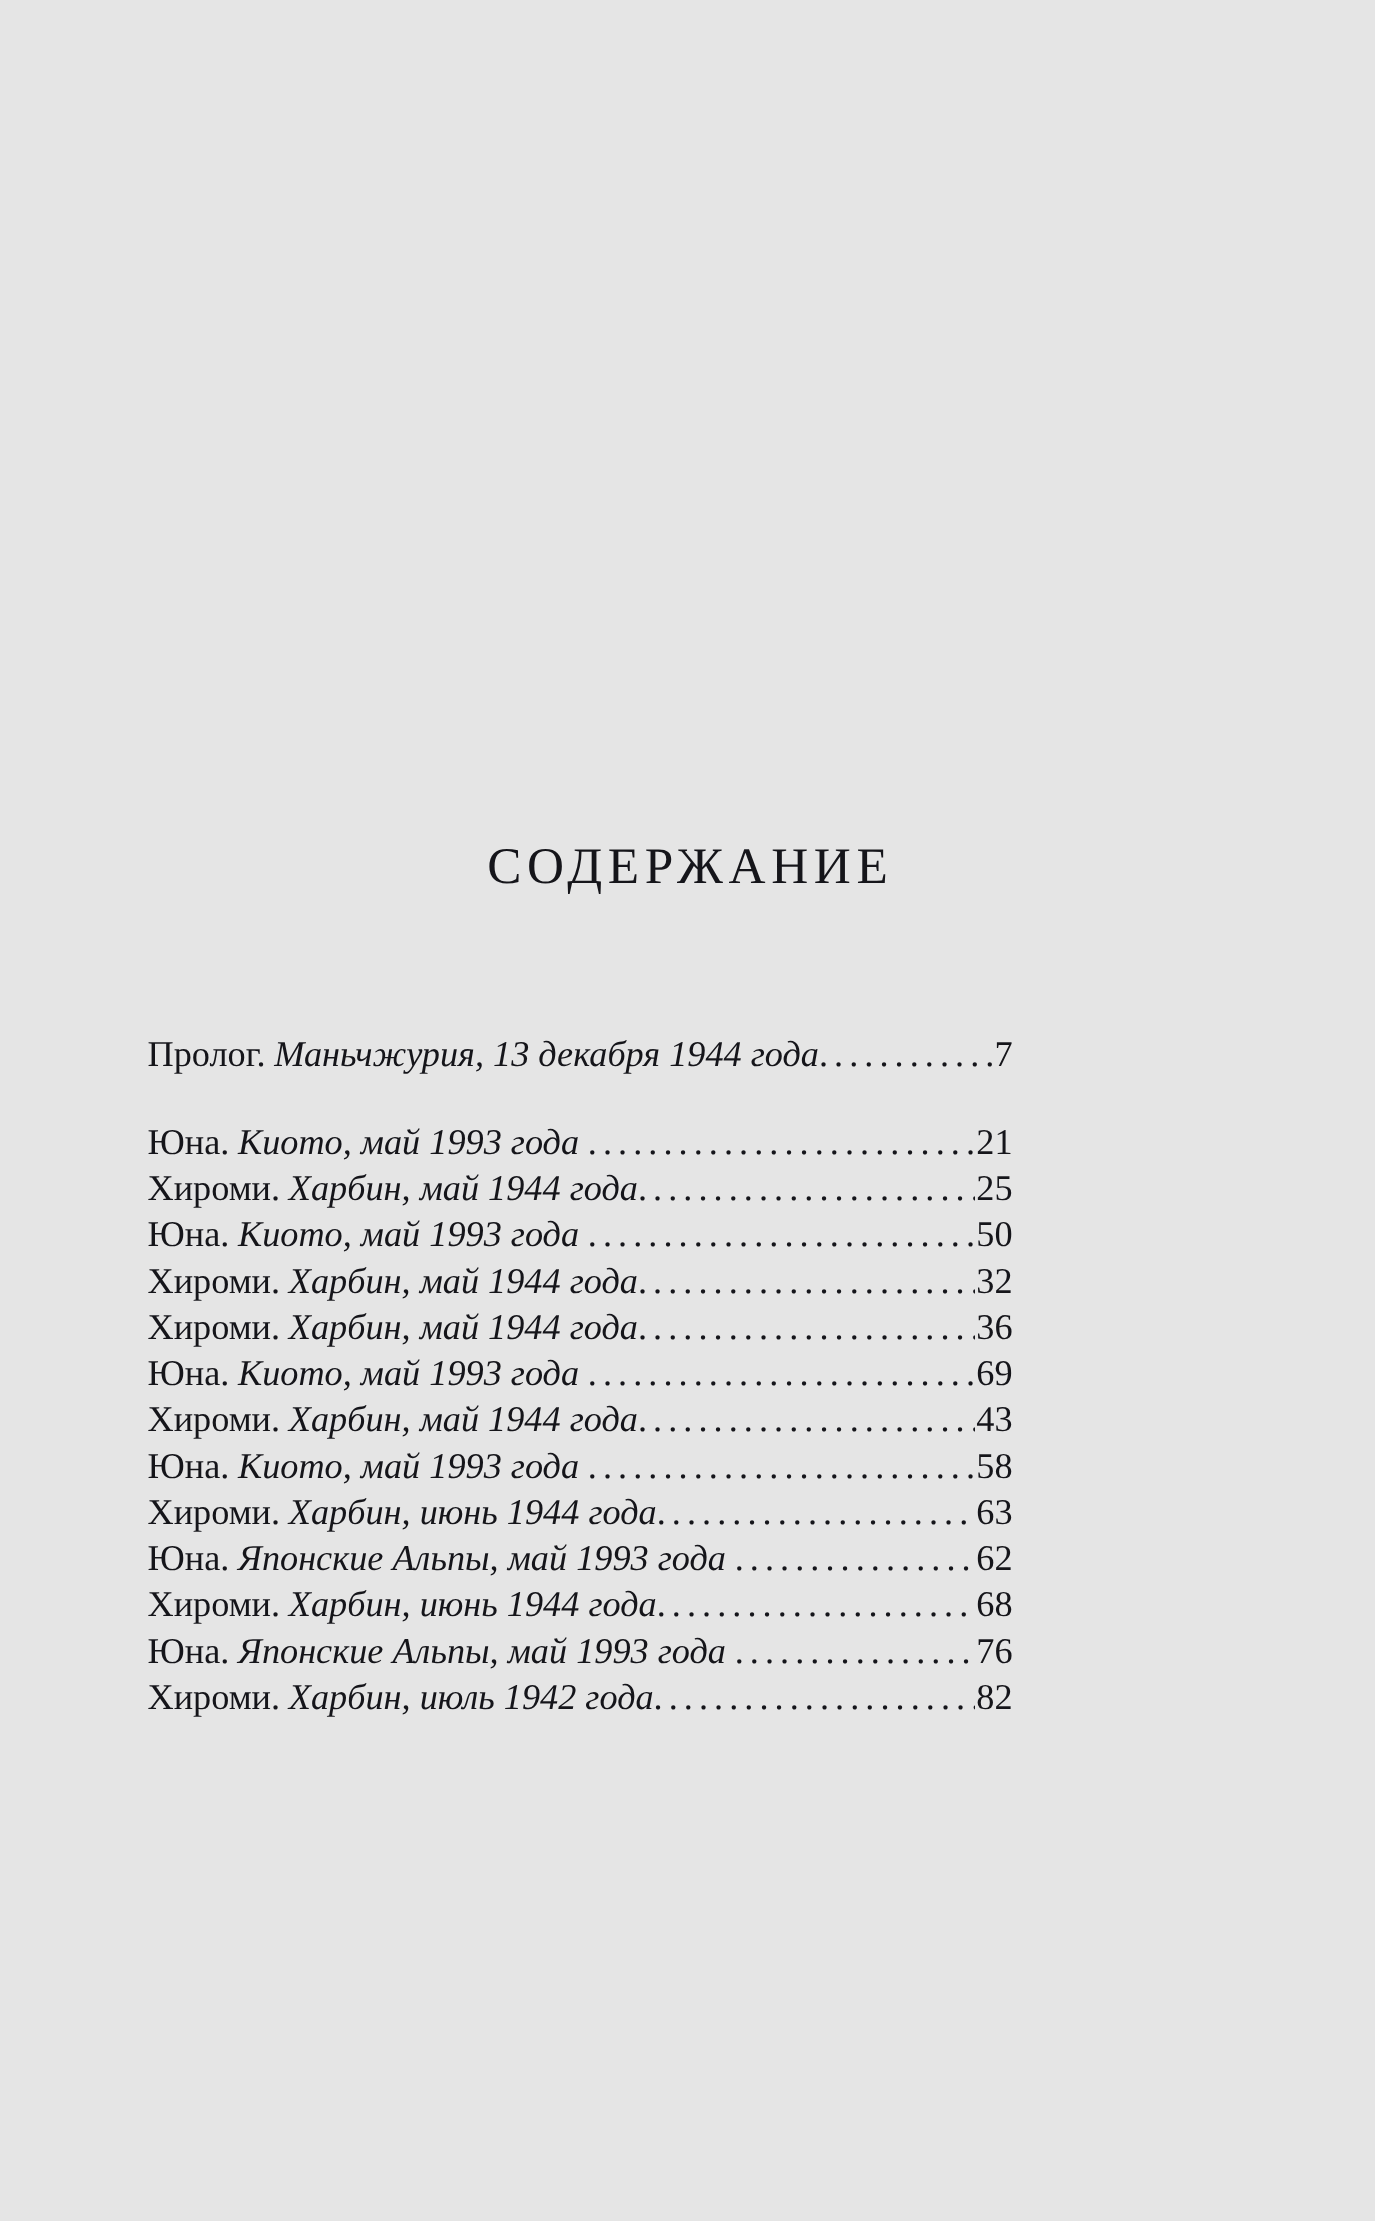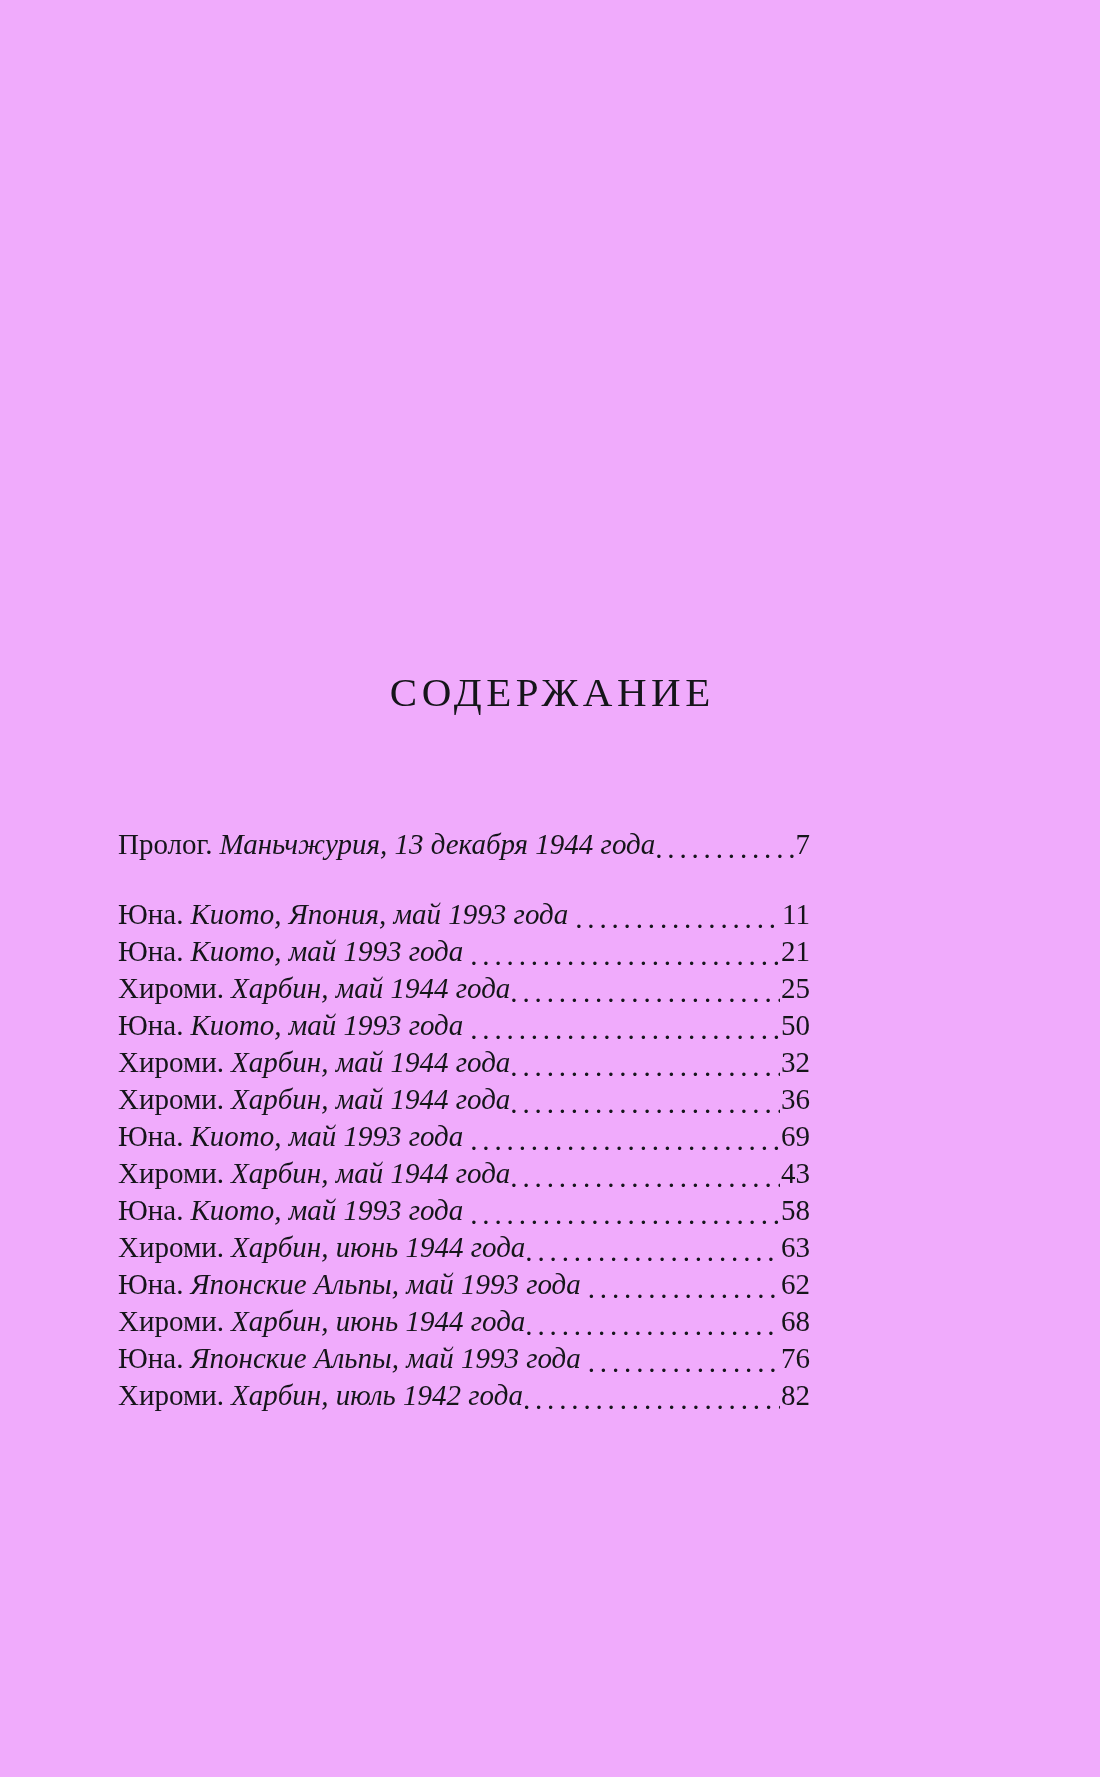--- a/index.html
+++ b/index.html
@@ -12,21 +12,21 @@
     height: 1777px;
     position: relative;
     font-family: "Liberation Serif", "DejaVu Serif", serif;
     color: #1a1a1a;
     overflow: hidden;
   }
 
   .page {
     position: absolute;
     inset: 0;
-    background: #f0abfc;
+    background: #e5e5e5;
   }
 
   
   .toc-title {
     position: absolute;
     top: 672px;
     left: 0;
     width: 1100px;
     text-align: center;
     font-size: 41px;
@@ -40,21 +40,21 @@
   
   .toc-list {
     position: absolute;
     top: 826px;
     left: 118px;
     width: 692px;
   }
 
   .toc-entry {
     display: flex;
-    align-items: flex-end;
+    align-items: center;
     width: 100%;
     font-size: 29px;
     line-height: 37px;
     color: #15151a;
     white-space: nowrap;
   }
 
   .toc-entry.gap-after {
     margin-bottom: 33px;
   }
@@ -107,25 +107,20 @@
 
 <div class="page">
 
   <div class="toc-title">СОДЕРЖАНИЕ</div>
 
   <div class="toc-list">
       <div class="toc-entry gap-after">
         <span class="entry-label"><span class="entry-name">Пролог.</span><span class="sp">&nbsp;</span><span class="entry-detail">Маньчжурия, 13 декабря 1944 года</span></span>
         <span class="leader"></span>
         <span class="entry-page">7</span>
-      </div>
-      <div class="toc-entry">
-        <span class="entry-label"><span class="entry-name">Юна.</span><span class="sp">&nbsp;</span><span class="entry-detail">Киото, Япония, май 1993 года</span><span class="sp">&nbsp;</span></span>
-        <span class="leader"></span>
-        <span class="entry-page">11</span>
       </div>
       <div class="toc-entry">
         <span class="entry-label"><span class="entry-name">Юна.</span><span class="sp">&nbsp;</span><span class="entry-detail">Киото, май 1993 года</span><span class="sp">&nbsp;</span></span>
         <span class="leader"></span>
         <span class="entry-page">21</span>
       </div>
       <div class="toc-entry">
         <span class="entry-label"><span class="entry-name">Хироми.</span><span class="sp">&nbsp;</span><span class="entry-detail">Харбин, май 1944 года</span></span>
         <span class="leader"></span>
         <span class="entry-page">25</span>

